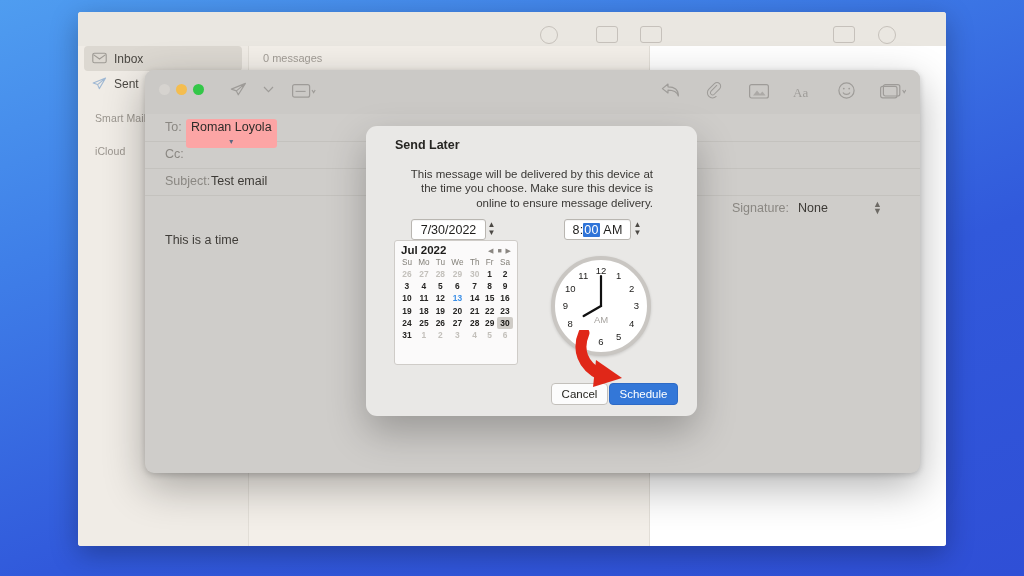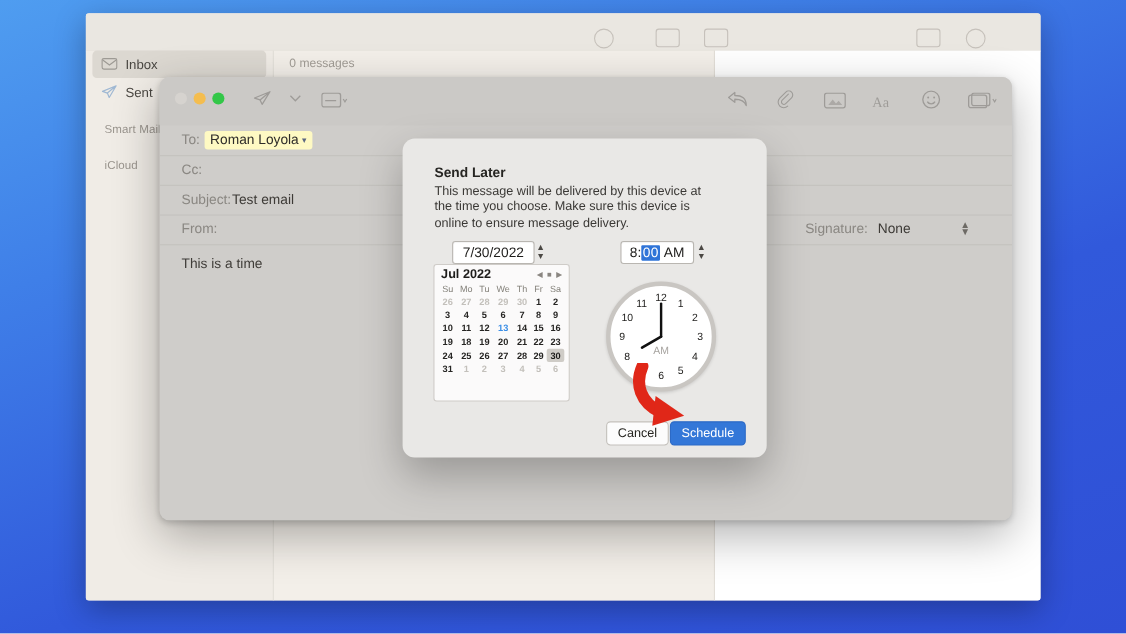--- a/index.html
+++ b/index.html
@@ -135,27 +135,27 @@
   #sheet {
     position: absolute;
     left: 366px; top: 126px;
     width: 331px; height: 290px;
     background: #e9e8e6;
     border-radius: 11px;
     box-shadow: 0 16px 38px rgba(0,0,0,0.26);
     overflow: hidden;
   }
   #sheet-title {
-    position: absolute; left: 29px; top: 24px;
+    position: absolute; left: 29px; top: 12px;
     font-size: 12.5px; font-weight: bold; color: #262522;
   }
   #sheet-desc {
     position: absolute; left: 29px; top: 41px;
     width: 258px;
-    font-size: 11.5px; line-height: 14.4px; color: #3a3835;
+    font-size: 11.5px; line-height: 14.4px; color: #3a3835; text-align: right;
   }
 
   .nsfield {
     position: absolute;
     background: #ffffff;
     border: 1px solid #b9b6b1;
     border-radius: 3px;
     height: 19px;
     display: flex; align-items: center; justify-content: center;
     font-size: 12.5px; color: #1e1d1b;
@@ -352,25 +352,22 @@
     <div class="field-row" style="top:44px;">
       <span class="field-label" style="left:20px; top:6px;">To:</span>
     </div>
     <div class="field-row" style="top:71px;">
       <span class="field-label" style="left:20px; top:6px;">Cc:</span>
     </div>
     <div class="field-row" style="top:98px;">
       <span class="field-label" style="left:20px; top:6px;">Subject:</span>
       <span class="field-value" style="left:66px; top:6px;">Test email</span>
     </div>
-    <div class="field-row" style="top:125px;">
-      <span class="field-label" style="left:20px; top:6px;">From:</span>
-    </div>
-
-    <div style="position:absolute; left:41px; top:49px; background:#fef9c3; border-radius:3px; padding:1px 5px 2px 5px; font-size:12.5px; color:#2e2c29; display:flex; align-items:center; gap:3px;">
+
+    <div style="position:absolute; left:41px; top:49px; background:#fca5a5; border-radius:3px; padding:1px 5px 2px 5px; font-size:12.5px; color:#2e2c29; display:flex; align-items:center; gap:3px;flex-direction:column;">
       <span>Roman Loyola</span>
       <span class="chip-caret">▾</span>
     </div>
 
     <div style="position:absolute; left:587px; top:131px; display:flex; align-items:center; gap:9px; font-size:12.5px;">
       <span style="color:#8a8782;">Signature:</span>
       <span style="color:#3d3a36;">None</span>
       <span class="stepper" style="margin-left:36px;">
         <span>▲</span>
           <span>▼</span>

